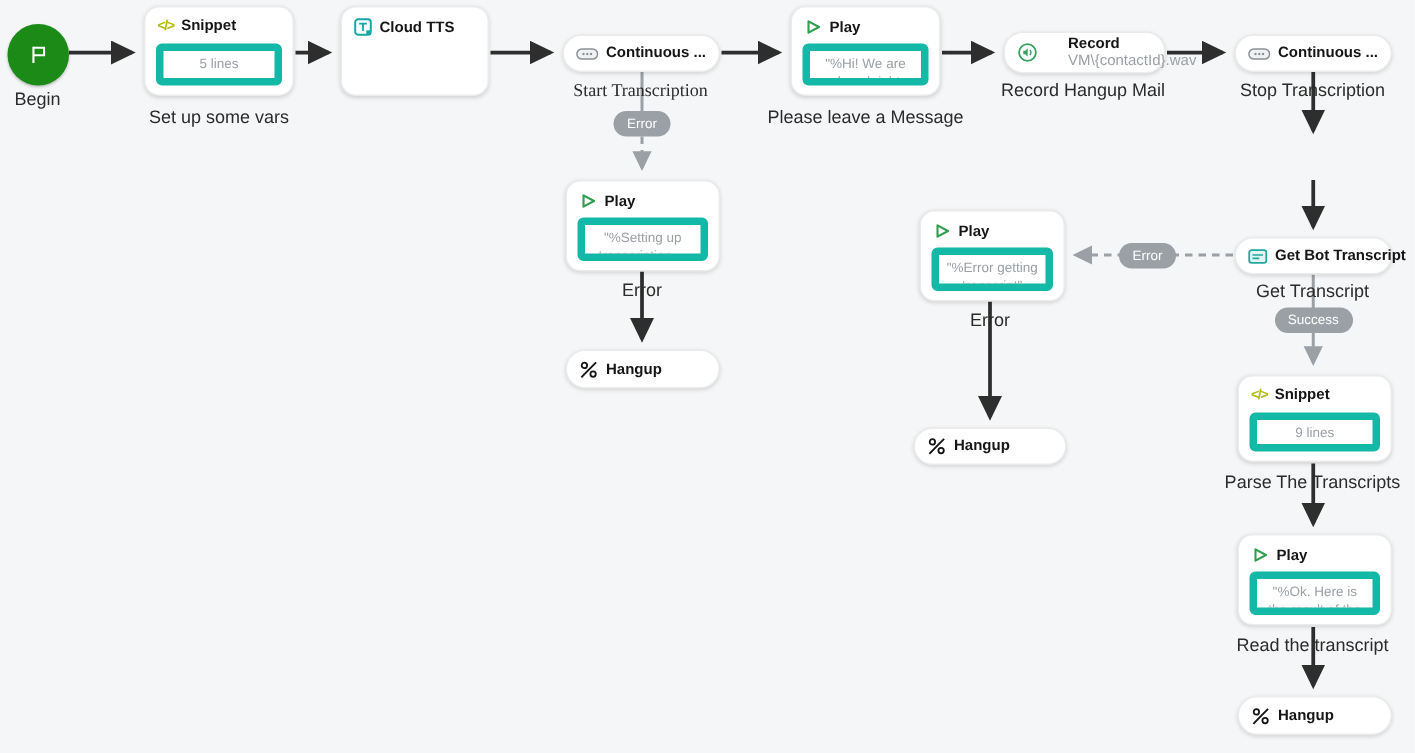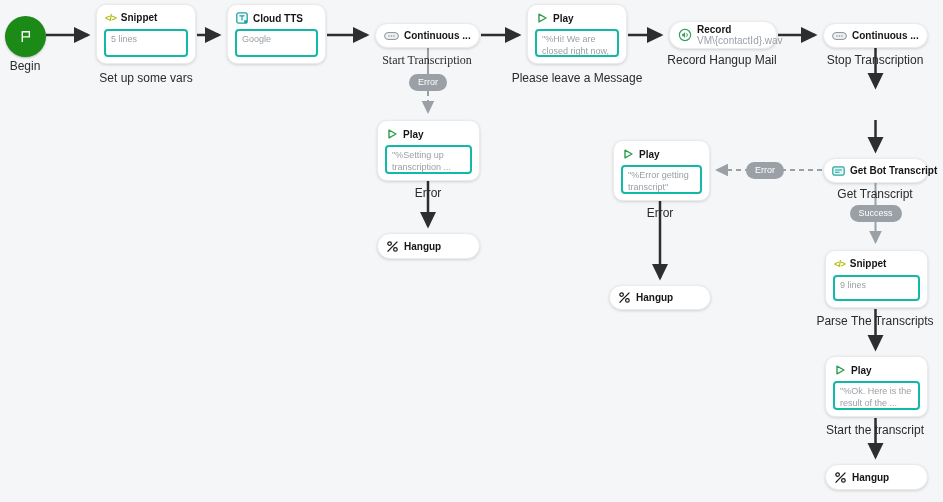--- a/index.html
+++ b/index.html
@@ -4,23 +4,23 @@
 <style>
   html,body{margin:0;padding:0;}
   body{font-family:"Liberation Sans", sans-serif;}
   #canvas{position:relative;width:943px;height:502px;background:#f5f6f8;overflow:hidden;}
   svg.wires{position:absolute;left:0;top:0;z-index:1;}
   .node{position:absolute;background:#fff;border:1px solid #ebebeb;border-radius:10px;
         box-shadow:0 1px 3px rgba(0,0,0,.15);box-sizing:border-box;z-index:2;}
   .node.pill{border-radius:13px;display:flex;align-items:center;padding:0 8px;gap:5px;}
   .title-row{display:flex;align-items:center;gap:5px;padding:7px 8px 0 8px;}
   .title{font-weight:bold;font-size:10px;color:#161616;white-space:nowrap;}
-  .content-box{position:absolute;left:7px;right:7px;top:24px;bottom:6px;border:2px solid #14b8a6;
+  .content-box{position:absolute;left:7px;right:7px;top:24px;bottom:6px;border:5px solid #14b8a6;
         border-radius:4px;padding:3px 5px;font-size:9px;line-height:1.3;color:#9aa0a6;
-        overflow:hidden;box-sizing:border-box;}
+        overflow:hidden;box-sizing:border-box;text-align:center;}
   .node-label{position:absolute;font-size:12px;color:#2b2b2b;text-align:center;
         transform:translateX(-50%);white-space:nowrap;z-index:2;}
   .badge{position:absolute;transform:translateX(-50%);background:#9aa0a6;color:#fff;
         font-size:9px;line-height:1;padding:4px 9px;border-radius:10px;z-index:5;}
   .begin-circle{position:absolute;left:5px;top:16px;width:41px;height:41px;border-radius:50%;
         background:#1b8a17;display:flex;align-items:center;justify-content:center;
         box-shadow:0 1px 2px rgba(0,0,0,.25);z-index:2;}
   .rec-col{display:flex;flex-direction:column;line-height:1.15;}
   .rec-sub{font-size:10px;color:#9aa0a6;font-weight:normal;white-space:nowrap;text-align:center;}
   .code-glyph{color:#b3bc0f;font-weight:bold;font-size:9.5px;letter-spacing:-1px;}
@@ -91,21 +91,20 @@
     <div class="title-row">
       <span class="icon">
         <svg width="12" height="12" viewBox="0 0 12 12">
           <rect x="0.8" y="0.8" width="10.4" height="10.4" rx="2" fill="none" stroke="#14a5a5" stroke-width="1.3"></rect>
           <path d="M3.4,3.8 H8.6 M6,3.8 V8.6" stroke="#14a5a5" stroke-width="1.2" fill="none"></path>
           <rect x="8.2" y="8.2" width="2.8" height="2.8" fill="#14a5a5"></rect>
         </svg>
       </span>
       <span class="title">Cloud TTS</span>
     </div>
-    <div class="content-box">Google</div>
   </div>
 
   <div class="node pill" style="left:375px;top:23px;width:105px;height:25px;">
     <span class="icon">
       <svg width="15" height="8" viewBox="0 0 15 8">
         <rect x="0.6" y="0.6" width="13.8" height="6.8" rx="3.4" fill="#f0f1f3" stroke="#8a9096" stroke-width="1"></rect>
         <circle cx="5" cy="4" r="0.8" fill="#8a9096"></circle>
           <circle cx="7.5" cy="4" r="0.8" fill="#8a9096"></circle>
           <circle cx="10" cy="4" r="0.8" fill="#8a9096"></circle>
       </svg>
@@ -120,21 +119,21 @@
         <svg width="12" height="12" viewBox="0 0 12 12">
           <polygon points="3,2.2 10,6 3,9.8" fill="none" stroke="#2f9e4f" stroke-width="1.4" stroke-linejoin="round"></polygon>
         </svg>
       </span>
       <span class="title">Play</span>
     </div>
     <div class="content-box">"%Hi! We are closed right now, ...</div>
   </div>
   <div class="node-label" style="left:577px;top:71px;">Please leave a Message</div>
 
-  <div class="node" style="left:669px;top:21px;width:108px;height:28px;border-radius:13px;display:flex;align-items:center;gap:5px;padding:0 8px;">
+  <div class="node" style="left:669px;top:21px;width:108px;height:28px;border-radius:13px;display:flex;align-items:center;gap:20px;padding:0 8px;">
     <span class="icon">
       <svg width="14" height="14" viewBox="0 0 14 14">
         <circle cx="7" cy="7" r="5.6" fill="none" stroke="#3a9e5f" stroke-width="1.2"></circle>
         <path d="M4.2,5.8 h1.3 l1.6,-1.7 v5.8 l-1.6,-1.7 h-1.3 z" fill="#3a9e5f"></path>
         <path d="M8.6,5.3 a2.4,2.4 0 0 1 0,3.4" fill="none" stroke="#3a9e5f" stroke-width="1"></path>
       </svg>
     </span>
     <span class="rec-col">
       <span class="title">Record</span>
       <span class="rec-sub">VM\{contactId}.wav</span>
@@ -180,21 +179,21 @@
     <div class="title-row">
       <span class="icon">
         <svg width="12" height="12" viewBox="0 0 12 12">
           <polygon points="3,2.2 10,6 3,9.8" fill="none" stroke="#2f9e4f" stroke-width="1.4" stroke-linejoin="round"></polygon>
         </svg>
       </span>
       <span class="title">Play</span>
     </div>
     <div class="content-box">"%Ok. Here is the result of the ...</div>
   </div>
-  <div class="node-label" style="left:875px;top:423px;">Start the transcript</div>
+  <div class="node-label" style="left:875px;top:423px;">Read the transcript</div>
 
   <div class="node pill" style="left:825px;top:464px;width:103px;height:26px;">
     <span class="icon">
       <svg width="13" height="13" viewBox="0 0 13 13">
         <circle cx="3.6" cy="3.6" r="1.8" fill="none" stroke="#161616" stroke-width="1.2"></circle>
         <circle cx="9.4" cy="9.4" r="1.8" fill="none" stroke="#161616" stroke-width="1.2"></circle>
         <path d="M1.6,11.6 C4,9 9,4 11.4,1.6" stroke="#161616" stroke-width="1.3" fill="none"></path>
       </svg>
     </span>
     <span class="title">Hangup</span>

